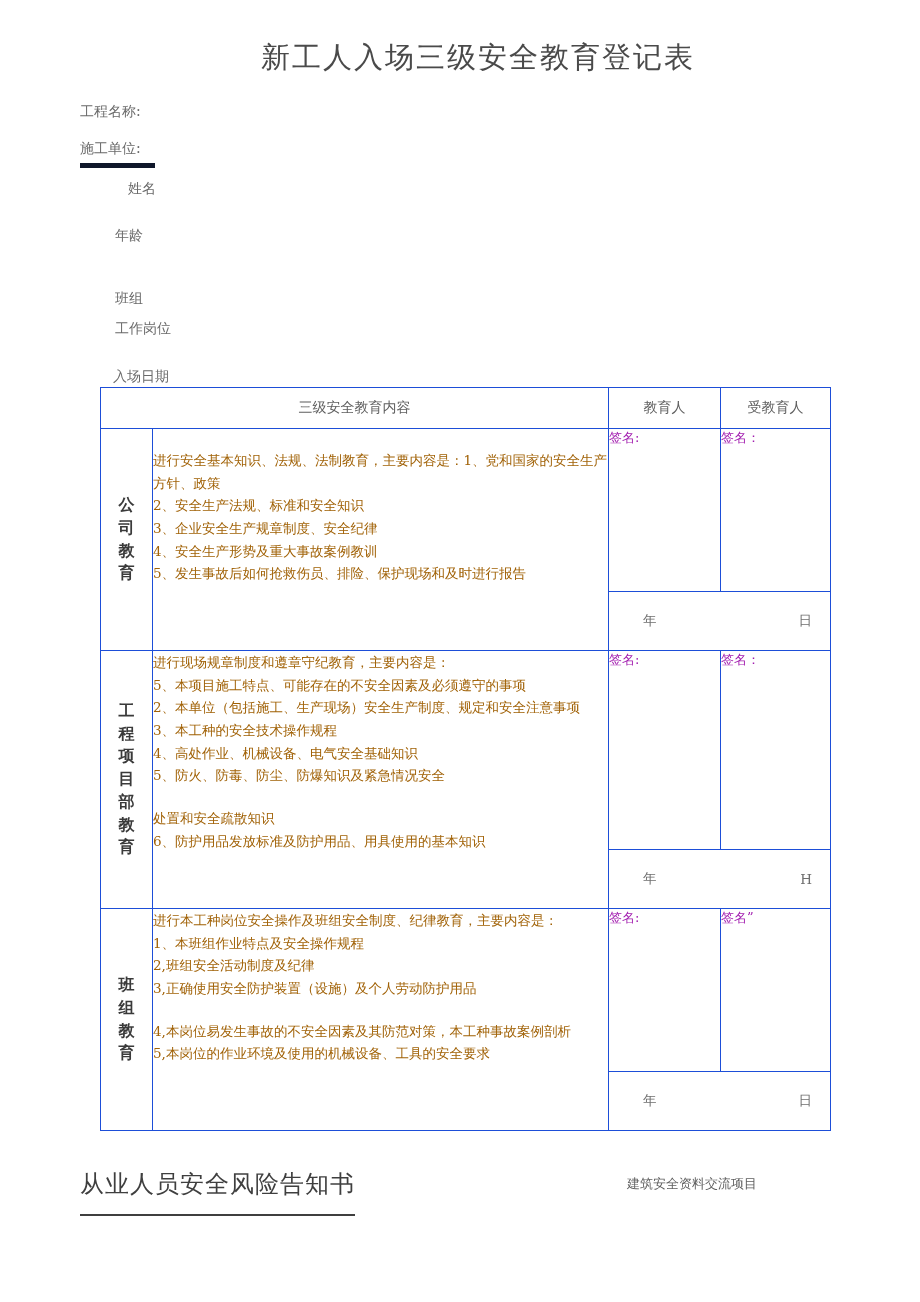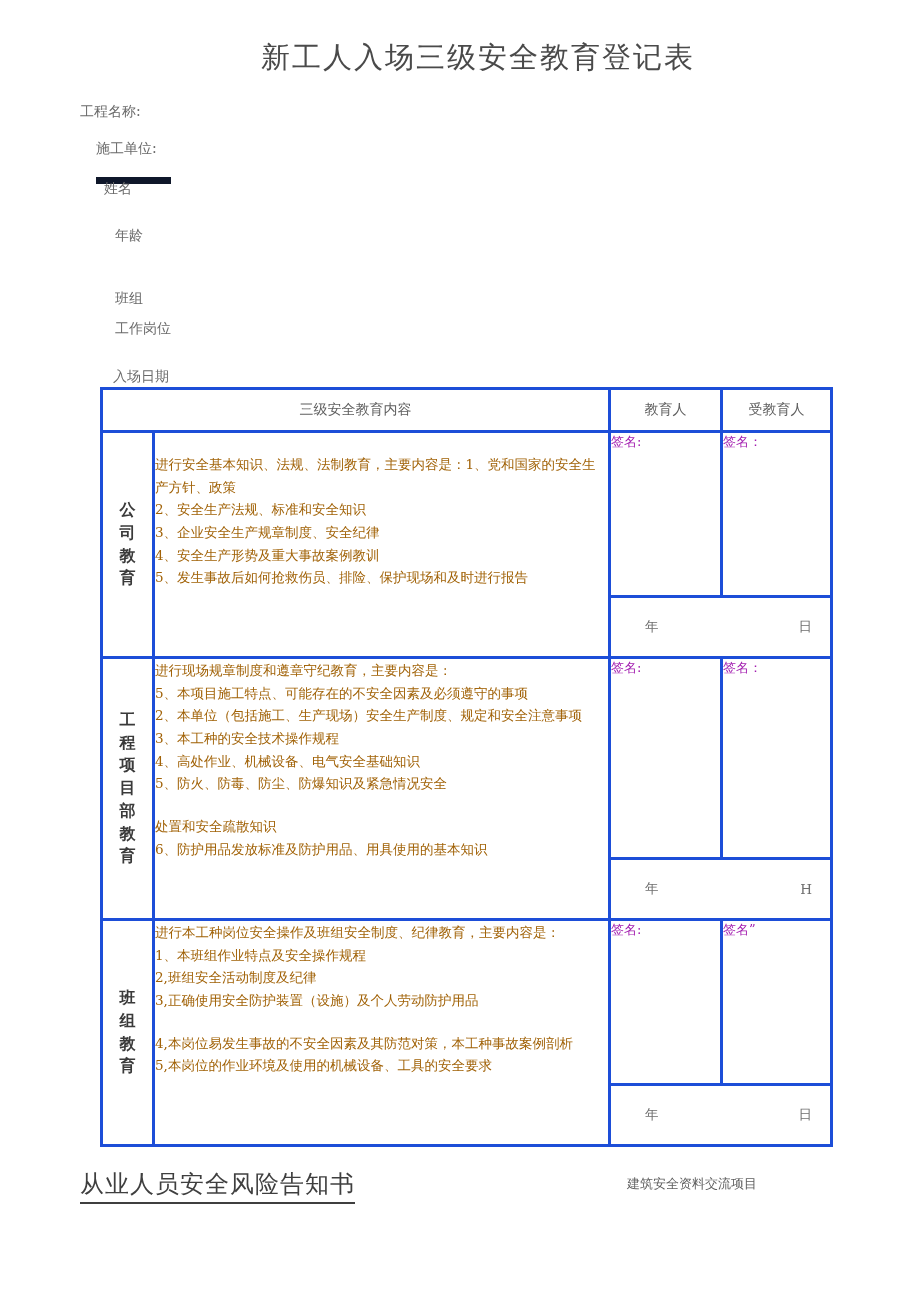--- a/index.html
+++ b/index.html
@@ -40,48 +40,47 @@
 
   
   .field {
     position: absolute;
     font-size: 14px;
     color: #6a6a6a;
     font-family: "DejaVu Serif", "Liberation Serif", serif;
     white-space: nowrap;
   }
   .field.underlined {
-    border-bottom: 7px solid #0f172a;
-    padding-bottom: 19px;
-    margin-left: 16px;
+    border-bottom: 5px solid #0f172a;
+    padding-bottom: 5px;
   }
 
   .f-project  { left: 80px;  top: 103px; }
   .f-unit     { left: 80px;  top: 140px; padding-right: 14px; }
-  .f-name     { left: 104px; top: 180px; }
+  .f-name     { left: 128px; top: 180px; }
   .f-age      { left: 115px; top: 227px; }
   .f-team     { left: 115px; top: 274px; margin-top: 16px; }
   .f-post     { left: 115px; top: 320px; }
   .f-date     { left: 113px; top: 368px; }
 
   
   .tbl-wrap {
     position: absolute;
     left: 100px;
     top: 387px;
     width: 730px;
   }
   table.main {
     border-collapse: collapse;
     width: 730px;
     table-layout: fixed;
     font-family: "DejaVu Serif", "Liberation Serif", serif;
   }
   table.main td {
-    border: 3px solid #1d4ed8;
+    border: 1px solid #1d4ed8;
     vertical-align: top;
     padding: 0;
   }
 
   col.c-label   { width: 52px; }
   col.c-content { width: 456px; }
   col.c-edu     { width: 112px; }
   col.c-recv    { width: 110px; }
 
   
@@ -138,21 +137,21 @@
 
   
   .foot-left {
     position: absolute;
     left: 80px;
     top: 1168px;
     font-size: 24px;
     color: #3f3f3f;
     font-family: Liberation Mono, monospace;
     border-bottom: 2px solid #3f3f3f;
-    padding-bottom: 2px;
+    padding-bottom: 14px;
     letter-spacing: 1px;
     white-space: nowrap;
   }
   .foot-right {
     position: absolute;
     left: 627px;
     top: 1175px;
     font-size: 13px;
     color: #5f5f5f;
     font-family: "DejaVu Serif", "Liberation Serif", serif;

